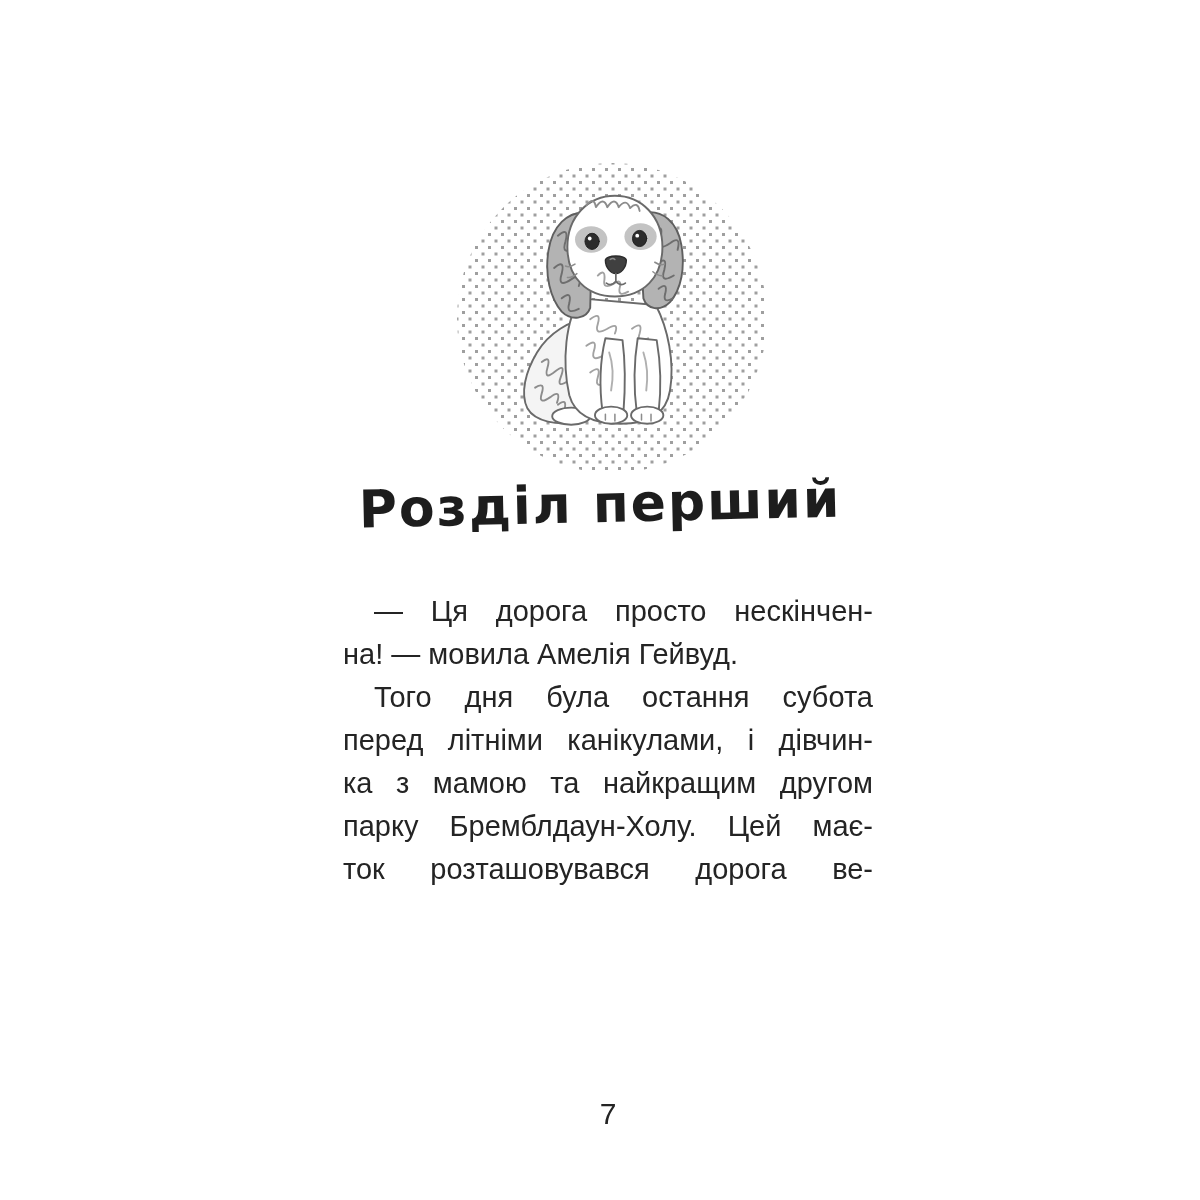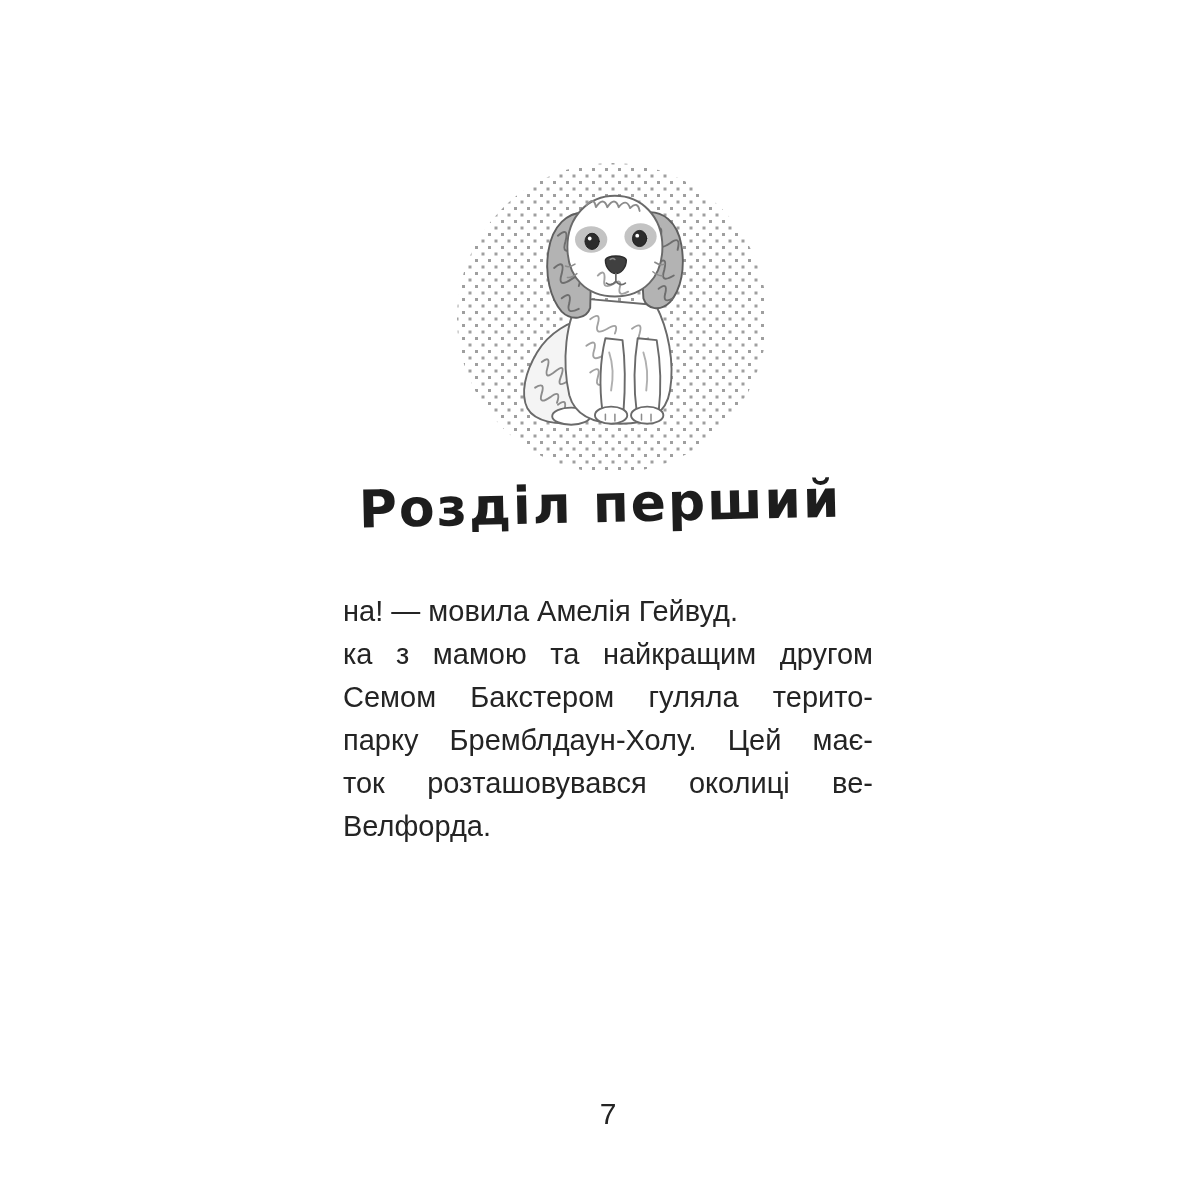--- a/index.html
+++ b/index.html
@@ -149,23 +149,24 @@
 
       <path d="M123,102 L123,110 M123,110 q-5,6 -10,2 M123,110 q5,6 10,2" stroke="#6a6a6a" stroke-width="1.8"></path>
 
       <path d="M80,92 q-6,4 -10,2 M82,102 q-6,5 -10,4 M164,90 q6,4 10,2 M162,100 q6,5 10,4" stroke="#8c8c8c" stroke-width="1.6"></path>
     </svg>
   </div>
 
   <h1 class="chapter-title">Розділ перший</h1>
 
   <div class="body-text" id="body-text">
+      <div class="line first">— Ця дорога просто нескінчен-</div>
       <div class="line last">на! — мовила Амелія Гейвуд.</div>
+      <div class="line first">Того дня була остання субота</div>
+      <div class="line">перед літніми канікулами, і дівчин-</div>
       <div class="line">ка з мамою та найкращим другом</div>
-      <div class="line">Семом Бакстером гуляла терито-</div>
       <div class="line">парку Бремблдаун-Холу. Цей має-</div>
-      <div class="line">ток розташовувався околиці ве-</div>
-      <div class="line last">Велфорда.</div>
+      <div class="line">ток розташовувався дорога ве-</div>
     </div>
 
   <div class="page-number">7</div>
 
 </div>
 
 </body></html>

